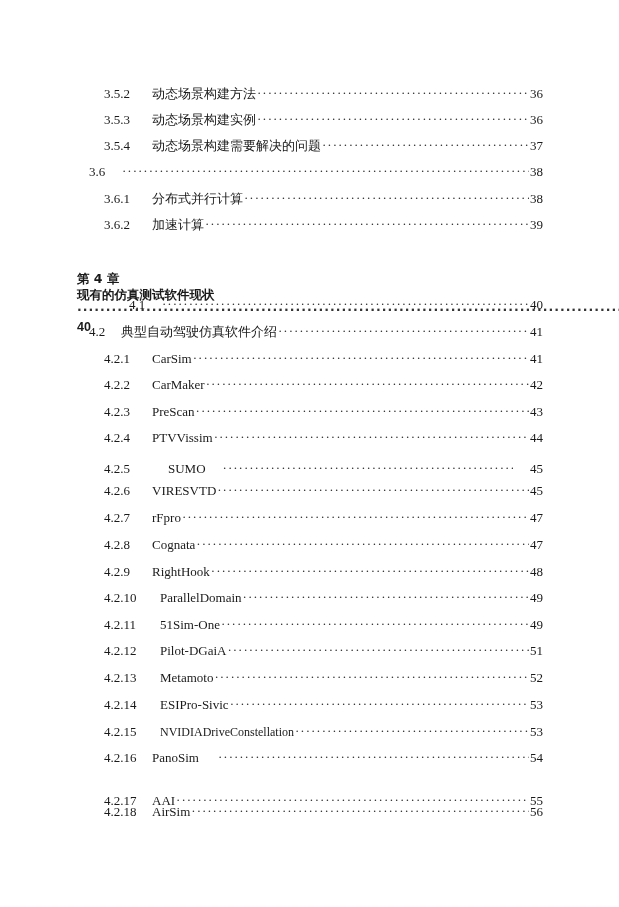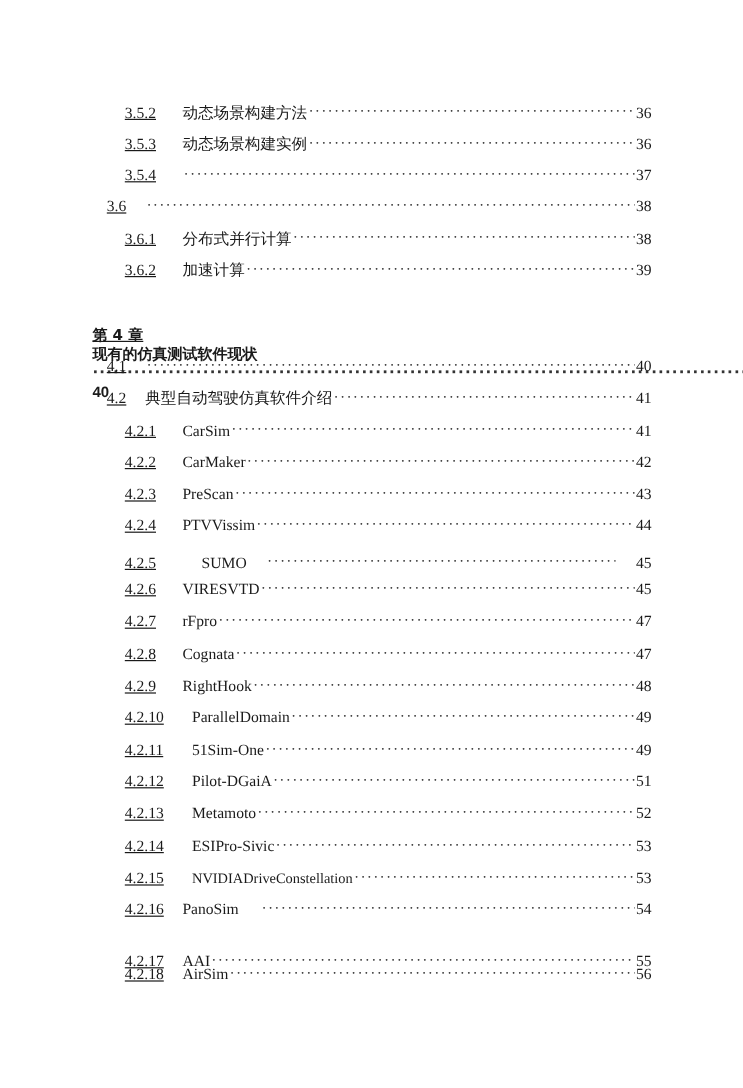--- a/index.html
+++ b/index.html
@@ -5,21 +5,21 @@
   html, body { margin: 0; padding: 0; }
   body {
     width: 619px; height: 907px; background: #ffffff; position: relative; overflow: hidden;
     font-family: "Liberation Serif", "DejaVu Serif", serif; color: #1a1a1a;
   }
   .toc { position: absolute; left: 0; top: 0; width: 619px; }
   .row {
     position: absolute; right: 76px; display: flex; align-items: baseline;
     font-size: 13px; line-height: 16px; white-space: nowrap;
   }
-  .num { display: inline-block; text-decoration: underline; }
+  .num { display: inline-block; }
   .title { display: inline-block; }
   .dots {
     flex: 1; overflow: hidden; margin: 0 1px; position: relative; top: -1px;
     letter-spacing: 1px; color: #333;
   }
   .dots::before {
     content: "··································································································································";
   }
   .page { display: inline-block; text-align: left; }
   .chapter { font-family: "DejaVu Sans", "Liberation Sans", sans-serif; font-weight: bold; font-size: 12.5px; flex-direction: column; }
@@ -40,20 +40,21 @@
     <span class="page">36</span>
   </div>
   <div class="row l3" style="left:104px; top:112px;">
     <span class="num">3.5.3</span>
     <span class="title">动态场景构建实例</span>
     <span class="dots"></span>
     <span class="page">36</span>
   </div>
   <div class="row l3" style="left:104px; top:138px;">
     <span class="num">3.5.4</span>
+    <span class="title">动态场景构建需要解决的问题</span>
     <span class="dots"></span>
     <span class="page">37</span>
   </div>
   <div class="row l2" style="left:89px; top:164px;">
     <span class="num" style="width:32px;">3.6</span>
     <span class="dots"></span>
     <span class="page">38</span>
   </div>
   <div class="row l3" style="left:104px; top:191px;">
     <span class="num">3.6.1</span>
@@ -68,21 +69,21 @@
     <span class="page">39</span>
   </div>
 
   <div class="row chapter" style="left:76px; top:271px;">
     <span class="num" style="margin-right:6px;">第 4 章</span>
     <span class="title">现有的仿真测试软件现状</span>
     <span class="dots"></span>
     <span class="page">40</span>
   </div>
   <div class="row l2" style="left:89px; top:297px;">
-    <span class="num" style="width:32px;">4.1</span>
+    <span class="num" style="width:32px;margin-left:40px;">4.1</span>
     <span class="dots"></span>
     <span class="page">40</span>
   </div>
   <div class="row l2" style="left:89px; top:324px;">
     <span class="num" style="width:32px;">4.2</span>
     <span class="title">典型自动驾驶仿真软件介绍</span>
     <span class="dots"></span>
     <span class="page">41</span>
   </div>
 

